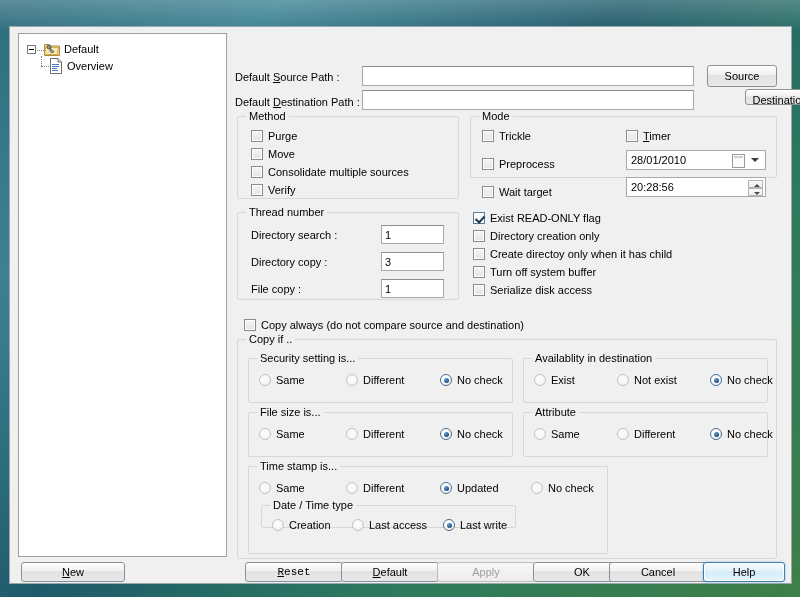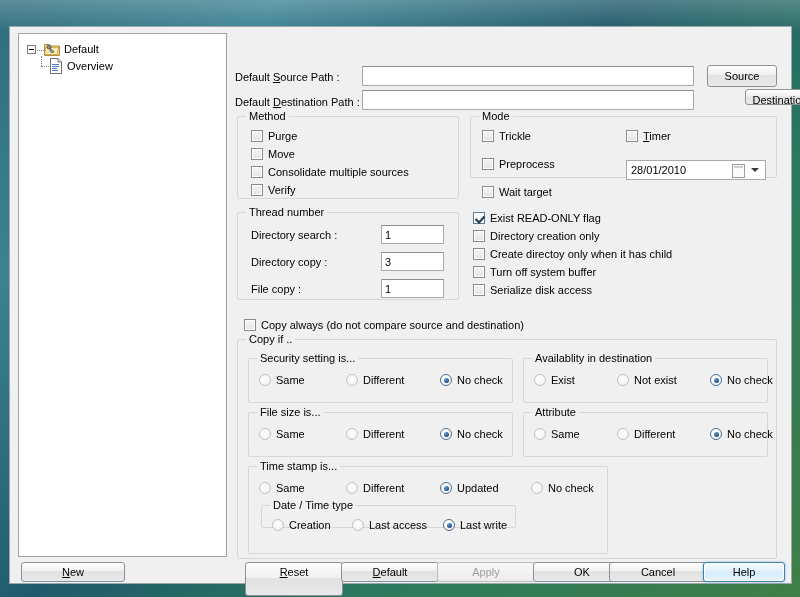--- a/index.html
+++ b/index.html
@@ -318,26 +318,33 @@
       <div class="cb" style="left:11px; top:68px;">
         <div class="box"></div>
         <div class="txt">Wait target</div>
       </div>
 
       <div class="cb" style="left:155px; top:12px;">
         <div class="box"></div>
         <div class="txt"><u>T</u>imer</div>
       </div>
 
-      <div class="datebox" style="left:155px; top:43px; width:140px; height:20px;text-align:center;">
+      <div class="datebox" style="left:155px; top:33px; width:140px; height:20px;text-align:center;">
         <div class="val">28/01/2010</div>
         <div class="dp-icon"></div>
         <div class="dp-arrow"></div>
       </div>
 
+      <div class="datebox" style="left:155px; top:60px; width:140px; height:20px;">
+        <div class="val">20:28:56</div>
+        <div class="spin">
+          <div class="up"></div>
+          <div class="dn"></div>
+        </div>
+      </div>
     </div>
 
     <div class="group" style="left:227px; top:185px; width:222px; height:88px;">
       <div class="group-title">Thread number</div>
       <div class="lbl" style="left:13px; top:16px;">Directory search :</div>
       <input class="textbox" style="left: 143px; top: 12px; width: 63px; height: 19px;" value="1">
       <div class="lbl" style="left:13px; top:43px;">Directory copy :</div>
       <input class="textbox" style="left: 143px; top: 39px; width: 63px; height: 19px;" value="3">
       <div class="lbl" style="left:13px; top:70px;">File copy :</div>
       <input class="textbox" style="left: 143px; top: 66px; width: 63px; height: 19px;" value="1">
@@ -469,21 +476,21 @@
             <div class="ring"></div>
             <div class="txt">Last write</div>
           </div>
         </div>
       </div>
     </div>
 
     <div class="btn" style="left:11px; top:535px; width:104px; height:20px; line-height:18px;">
       <span><u>N</u>ew</span>
     </div>
-    <div class="btn" style="left:235px; top:535px; width:98px; height:34px; line-height:18px;">
+    <div class="btn" style="left:235px; top:535px; width:98px; height:20px; line-height:18px;font-family:Liberation Mono, monospace;">
       <span><u>R</u>eset</span>
     </div>
     <div class="btn" style="left:331px; top:535px; width:98px; height:20px; line-height:18px;">
       <span><u>D</u>efault</span>
     </div>
     <div class="btn disabled" style="left:427px; top:535px; width:98px; height:20px; line-height:18px;">
       <span>Apply</span>
     </div>
     <div class="btn" style="left:523px; top:535px; width:98px; height:20px; line-height:18px;">
       <span>OK</span>

